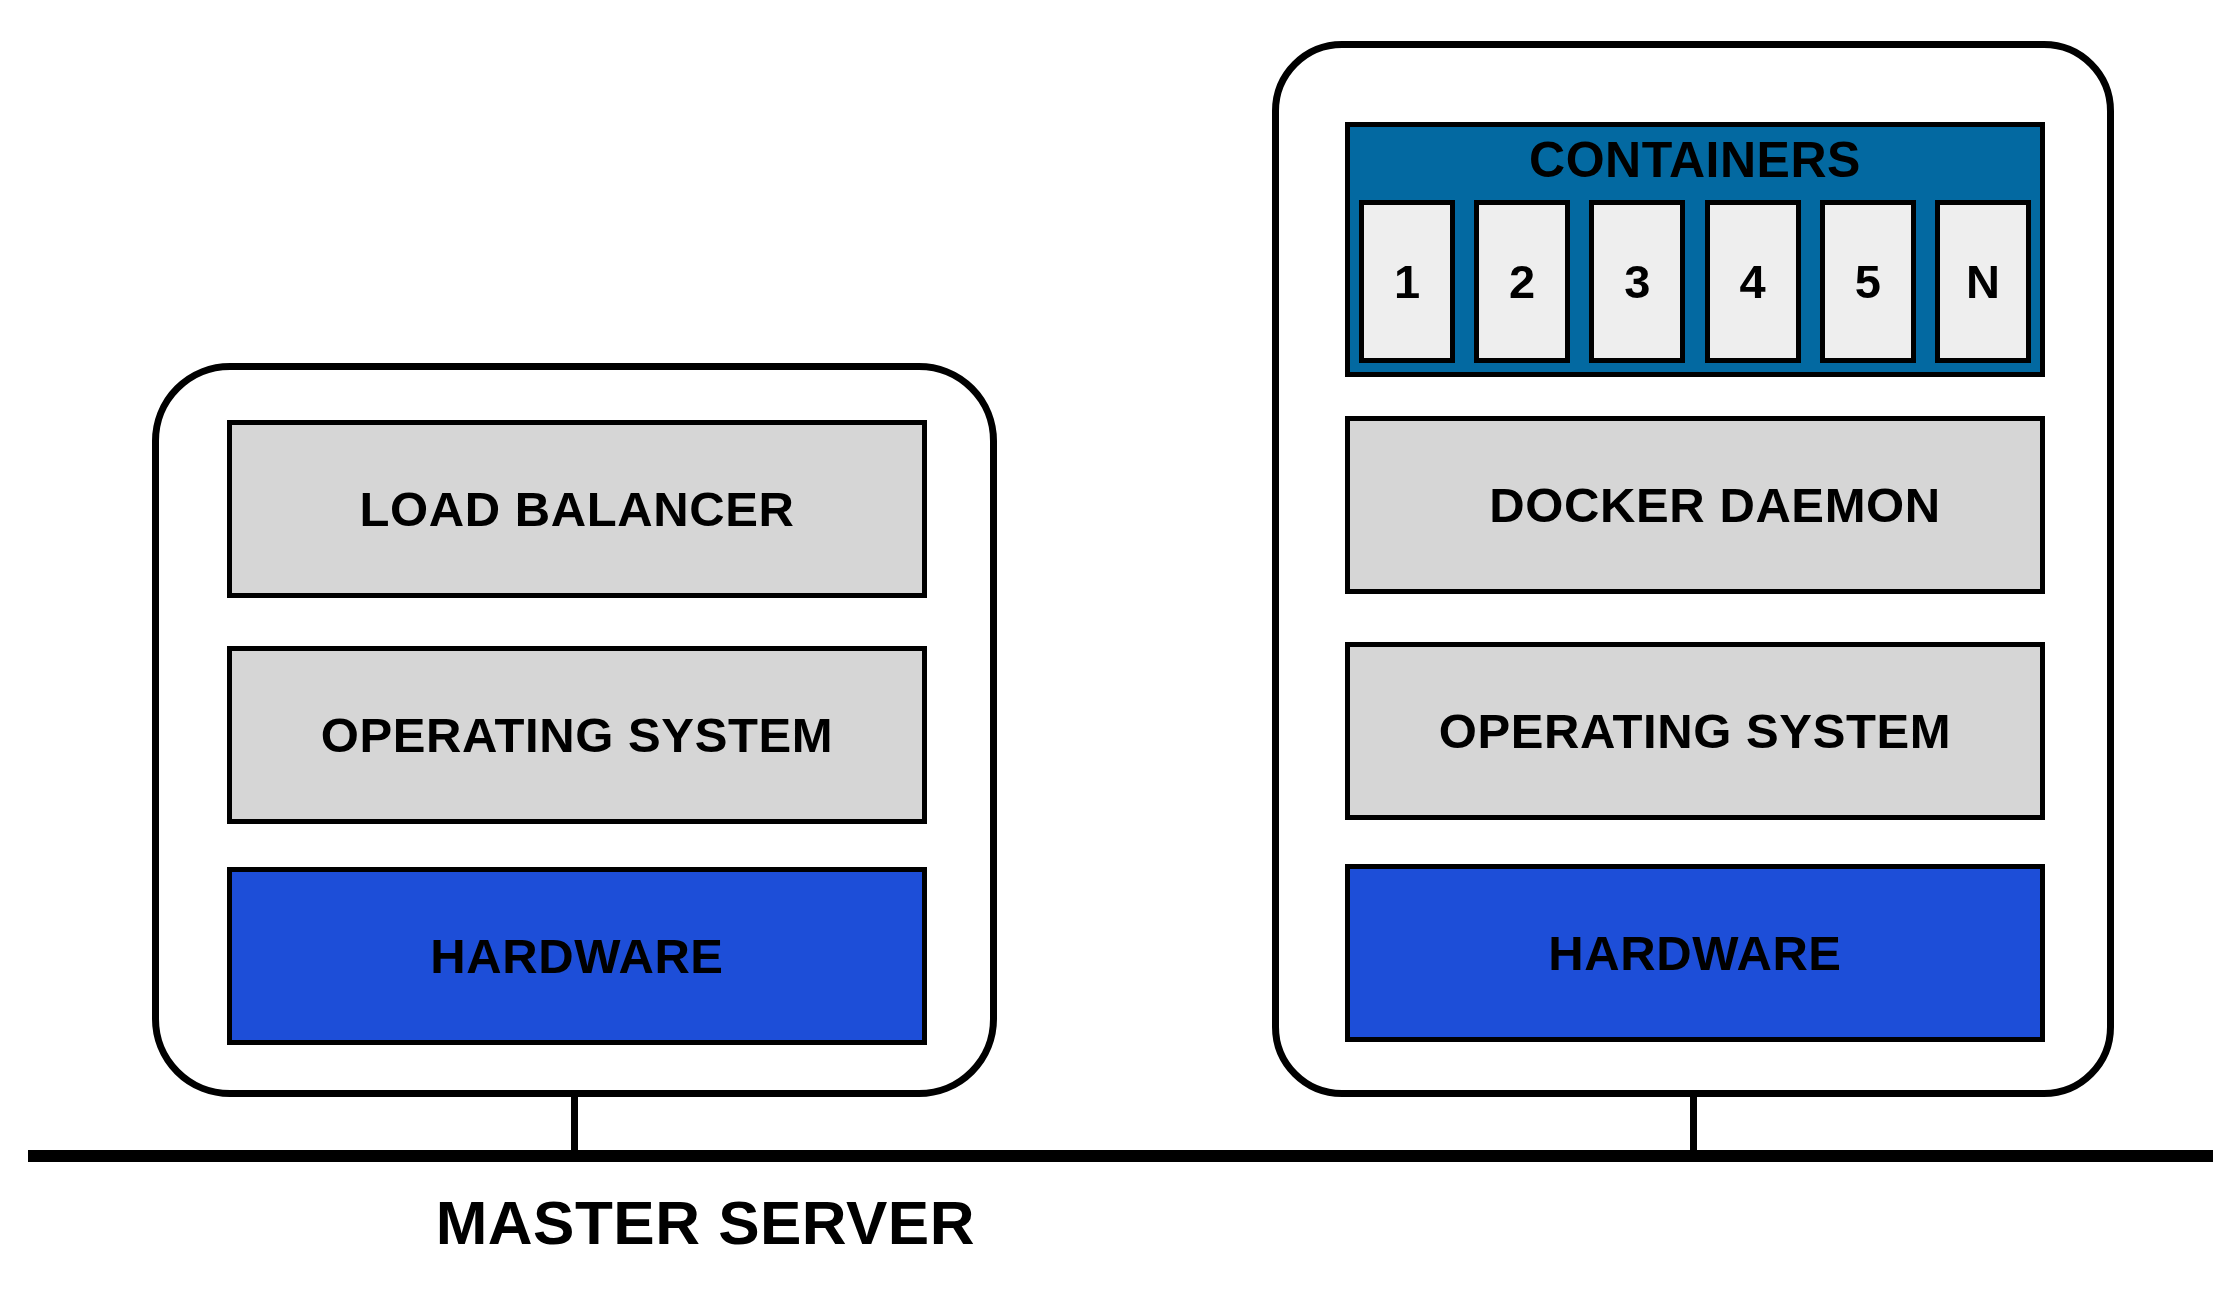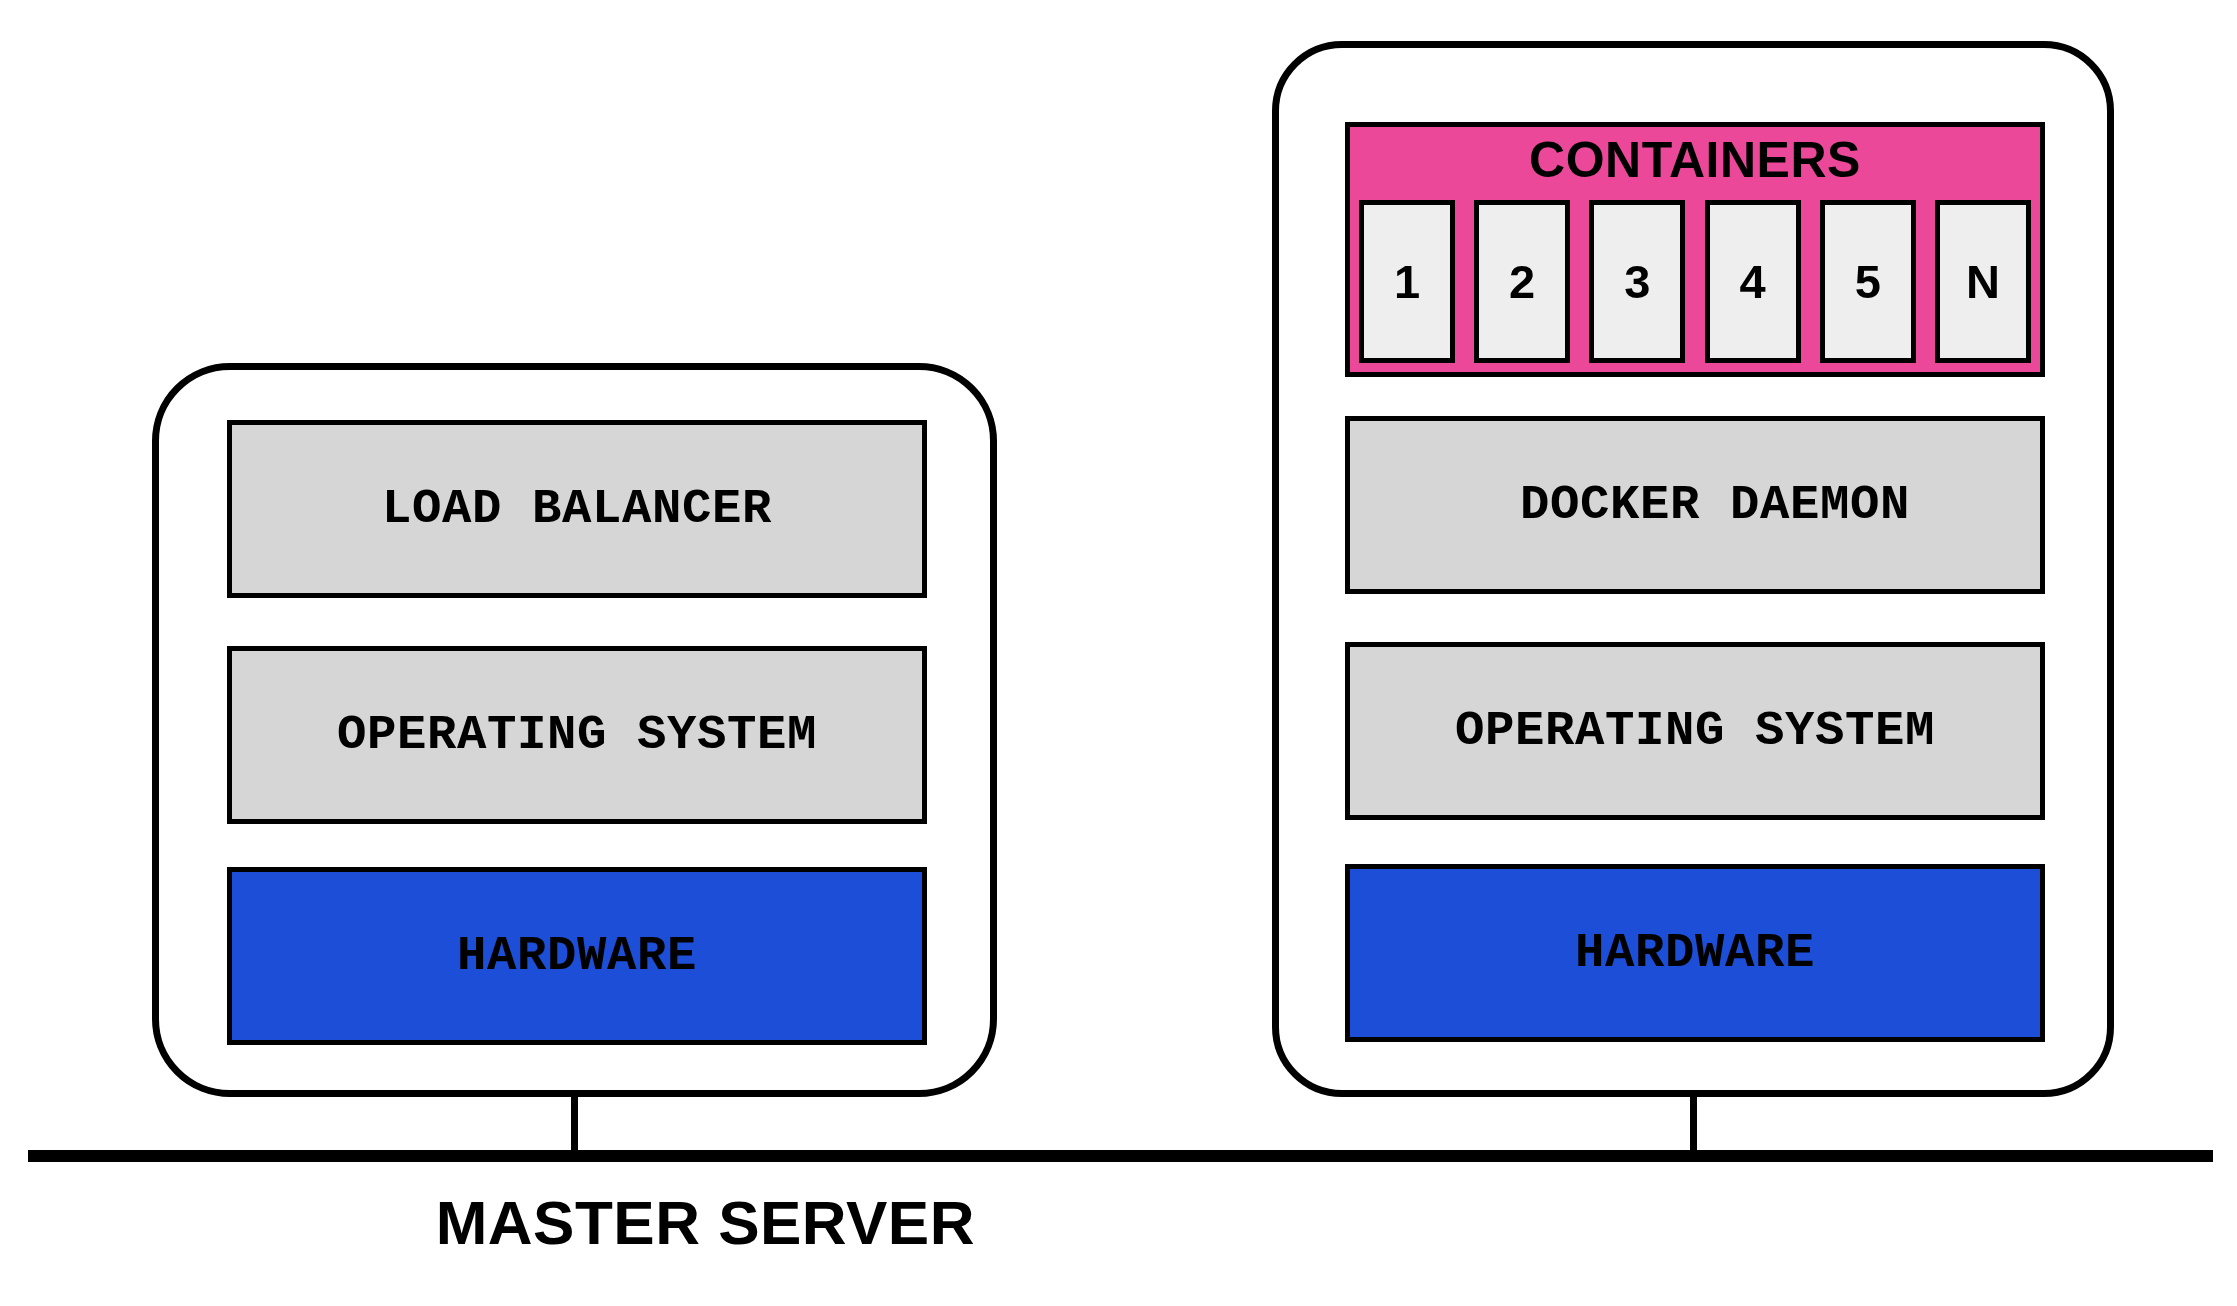--- a/index.html
+++ b/index.html
@@ -44,21 +44,21 @@
   
   .layer-bar {
     position: absolute;
     box-sizing: border-box;
     border: 5px solid #000000;
     display: flex;
     align-items: center;
     justify-content: center;
   }
   .layer-label {
-    font-family: Liberation Mono, monospace;
+    font-family: Liberation Sans, sans-serif;
     font-weight: bold;
     font-size: 49px;
     letter-spacing: 0.6px;
     color: #000000;
     white-space: nowrap;
     line-height: 1;
   }
   .fill-light { background: #d6d6d6; }
   .fill-dark  { background: #1d4ed8; }
 
@@ -73,21 +73,21 @@
   #slave-bar-hw { left: 66px;  top: 816px; width: 700px; height: 178px; }
 
   
   #containers-panel {
     position: absolute;
     box-sizing: border-box;
     left: 66px;
     top: 74px;
     width: 700px;
     height: 255px;
-    background: #ec4899;
+    background: #0369a1;
     border: 5px solid #000000;
   }
   #containers-title {
     position: absolute;
     left: 0;
     top: 8px;
     width: 100%;
     text-align: center;
     font-family: "Liberation Sans", sans-serif;
     font-weight: bold;

